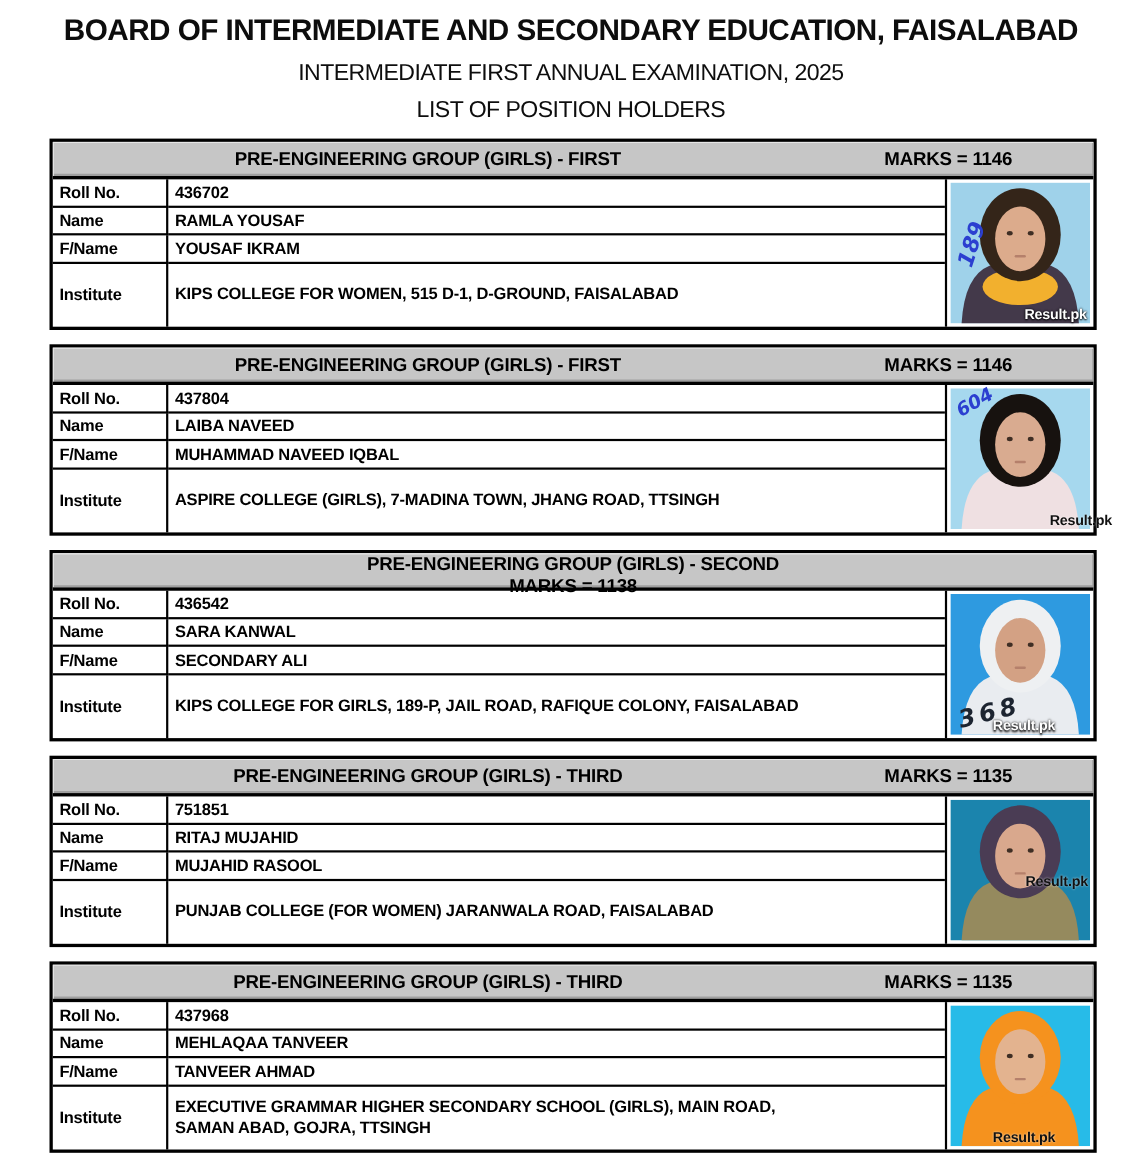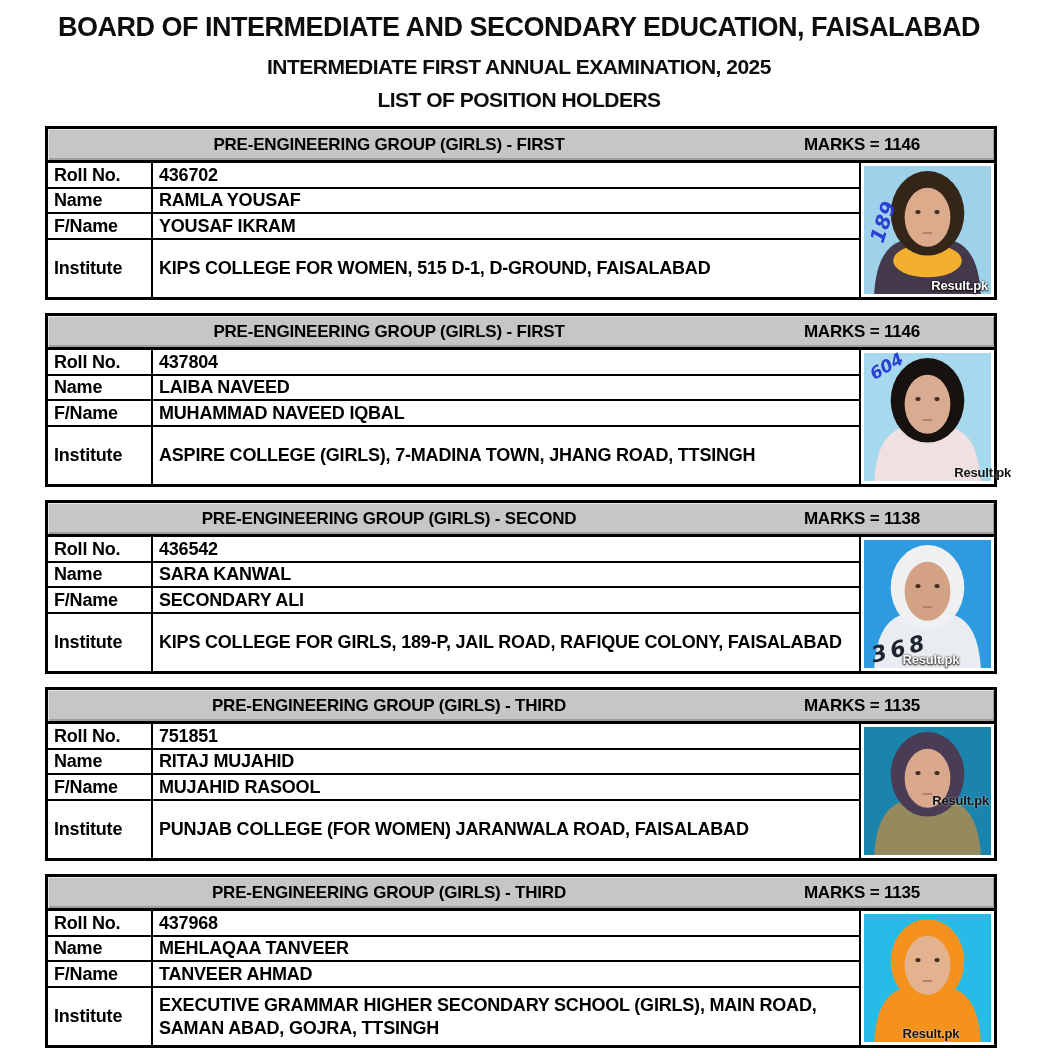--- a/index.html
+++ b/index.html
@@ -12,21 +12,21 @@
   }
   .page { width:1038px; padding-top:12px; }
 
   
   .page-head { text-align:center; margin-bottom:14px; }
   .board-title {
     font-size:27px; font-weight:bold; letter-spacing:-0.5px;
     margin-bottom:12px; color:#0d0d0d;
   }
   .sub-title {
-    font-size:21px; font-weight:bold; letter-spacing:-0.5px;
+    font-size:21px; font-weight:normal; letter-spacing:-0.5px;
     margin-bottom:9px; color:#0d0d0d;
   }
 
   
   .records { display:flex; flex-direction:column; gap:13px; margin-left:45px; width:865px; }
   .card { width:952px; border:3px solid #000; background:#fff; }
 
   .card-head {
     display:flex; align-items:center;
     height:34px; border-bottom:3px solid #000;
@@ -42,21 +42,21 @@
   }
 
   .card-body { display:flex; }
   .fields {
     flex:1; display:grid;
     grid-template-columns:105px 1fr;
     grid-template-rows:26px 25px 26px minmax(57px,auto);
   }
   .lbl, .val {
     display:flex; align-items:center;
-    font-size:18px; font-weight:bold; letter-spacing:-0.2px;
+    font-size:15px; font-weight:bold; letter-spacing:-0.2px;
     padding-left:6px; overflow:hidden; white-space:nowrap;
   }
   .lbl { border-right:2px solid #000; }
   .row1 { border-bottom:2px solid #000; }
   .row2 { border-bottom:2px solid #000; }
   .row3 { border-bottom:2px solid #000; }
   .val.inst { white-space:pre-line; line-height:1.25; }
 
   .photo-cell {
     width:135px; border-left:2px solid #000;
@@ -158,21 +158,21 @@
             <rect x="46" y="51.5" width="8" height="1.7" rx="0.85" fill="#b5806b"></rect>
           </svg>
           <span class="hand" data-pos="top-left" style="color: rgb(43, 63, 208);">604</span>
           <span class="wm" data-wm="dark" data-pos="br-out">Result.pk</span>
         </div>
       </div>
     </div>
   </section>
 
   <section class="card">
-    <div class="card-head" style="background-color: rgb(198, 198, 198);">
+    <div class="card-head" style="background-color: rgb(198, 198, 198); flex-direction: column;">
       <div class="card-title">PRE-ENGINEERING GROUP (GIRLS) - SECOND</div>
       <div class="card-marks">MARKS = 1138</div>
     </div>
     <div class="card-body">
       <div class="fields">
         <div class="lbl row1">Roll No.</div>
         <div class="val row1">436542</div>
         <div class="lbl row2">Name</div>
         <div class="val row2">SARA KANWAL</div>
         <div class="lbl row3">F/Name</div>

